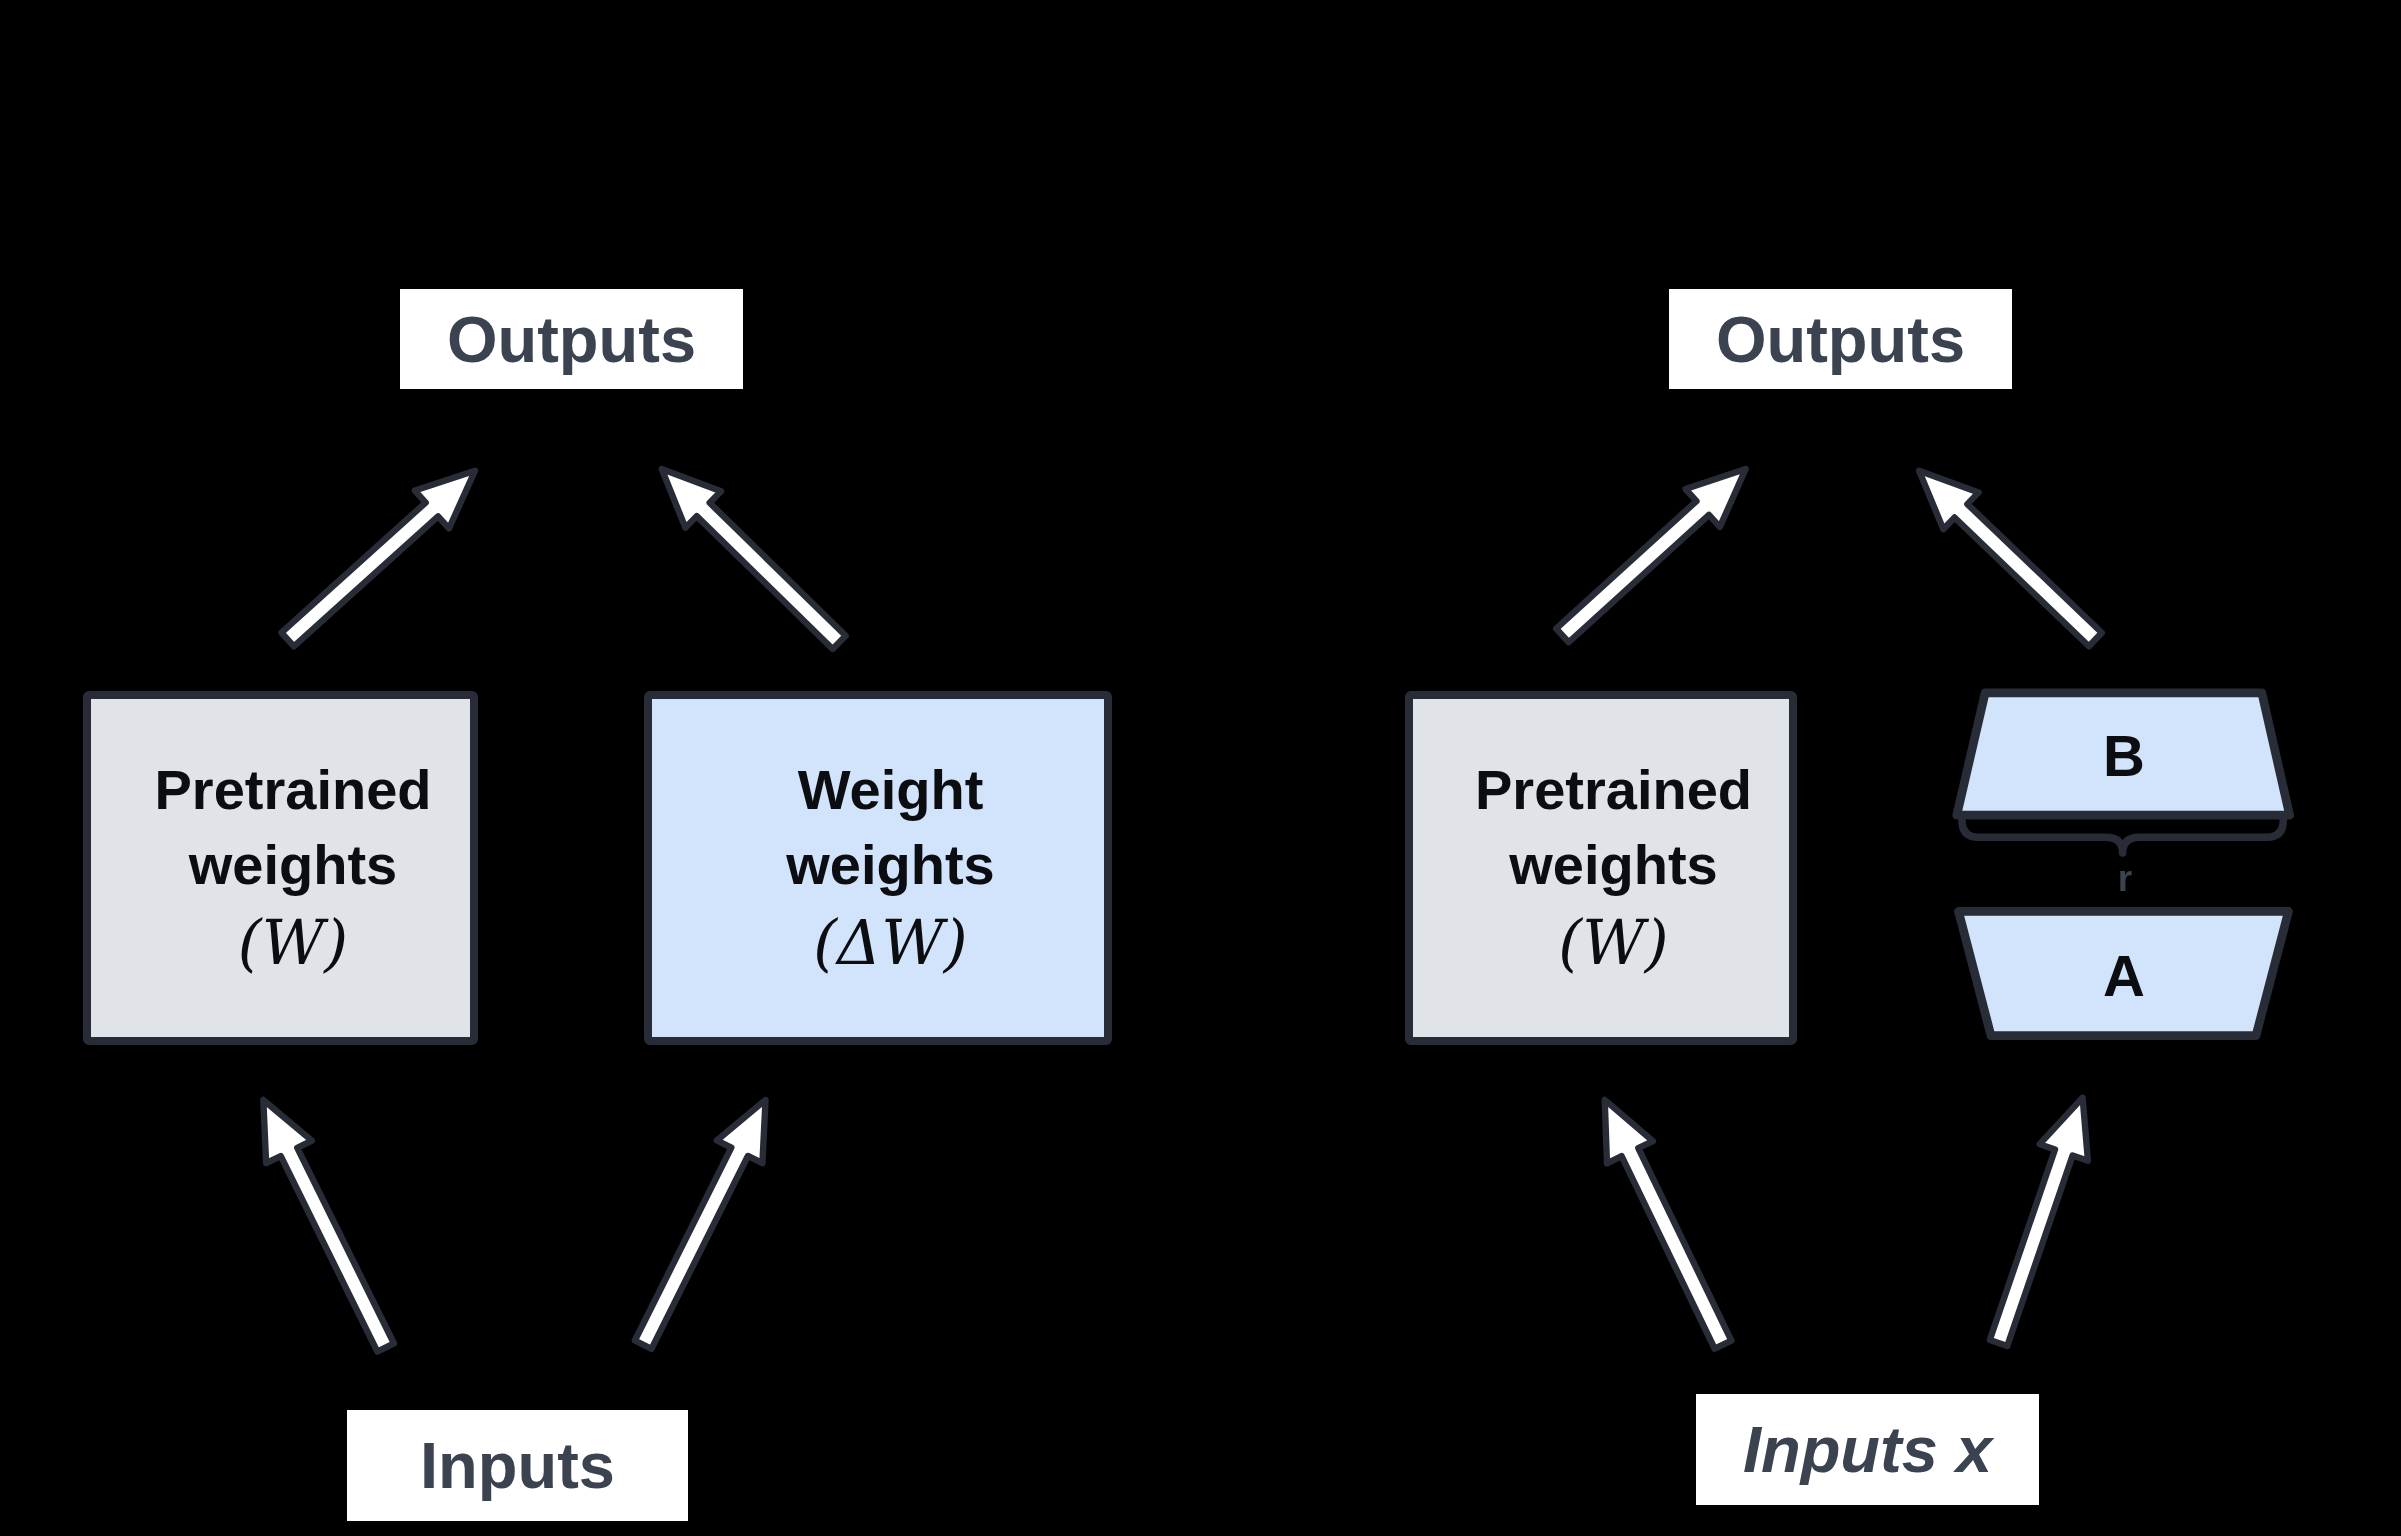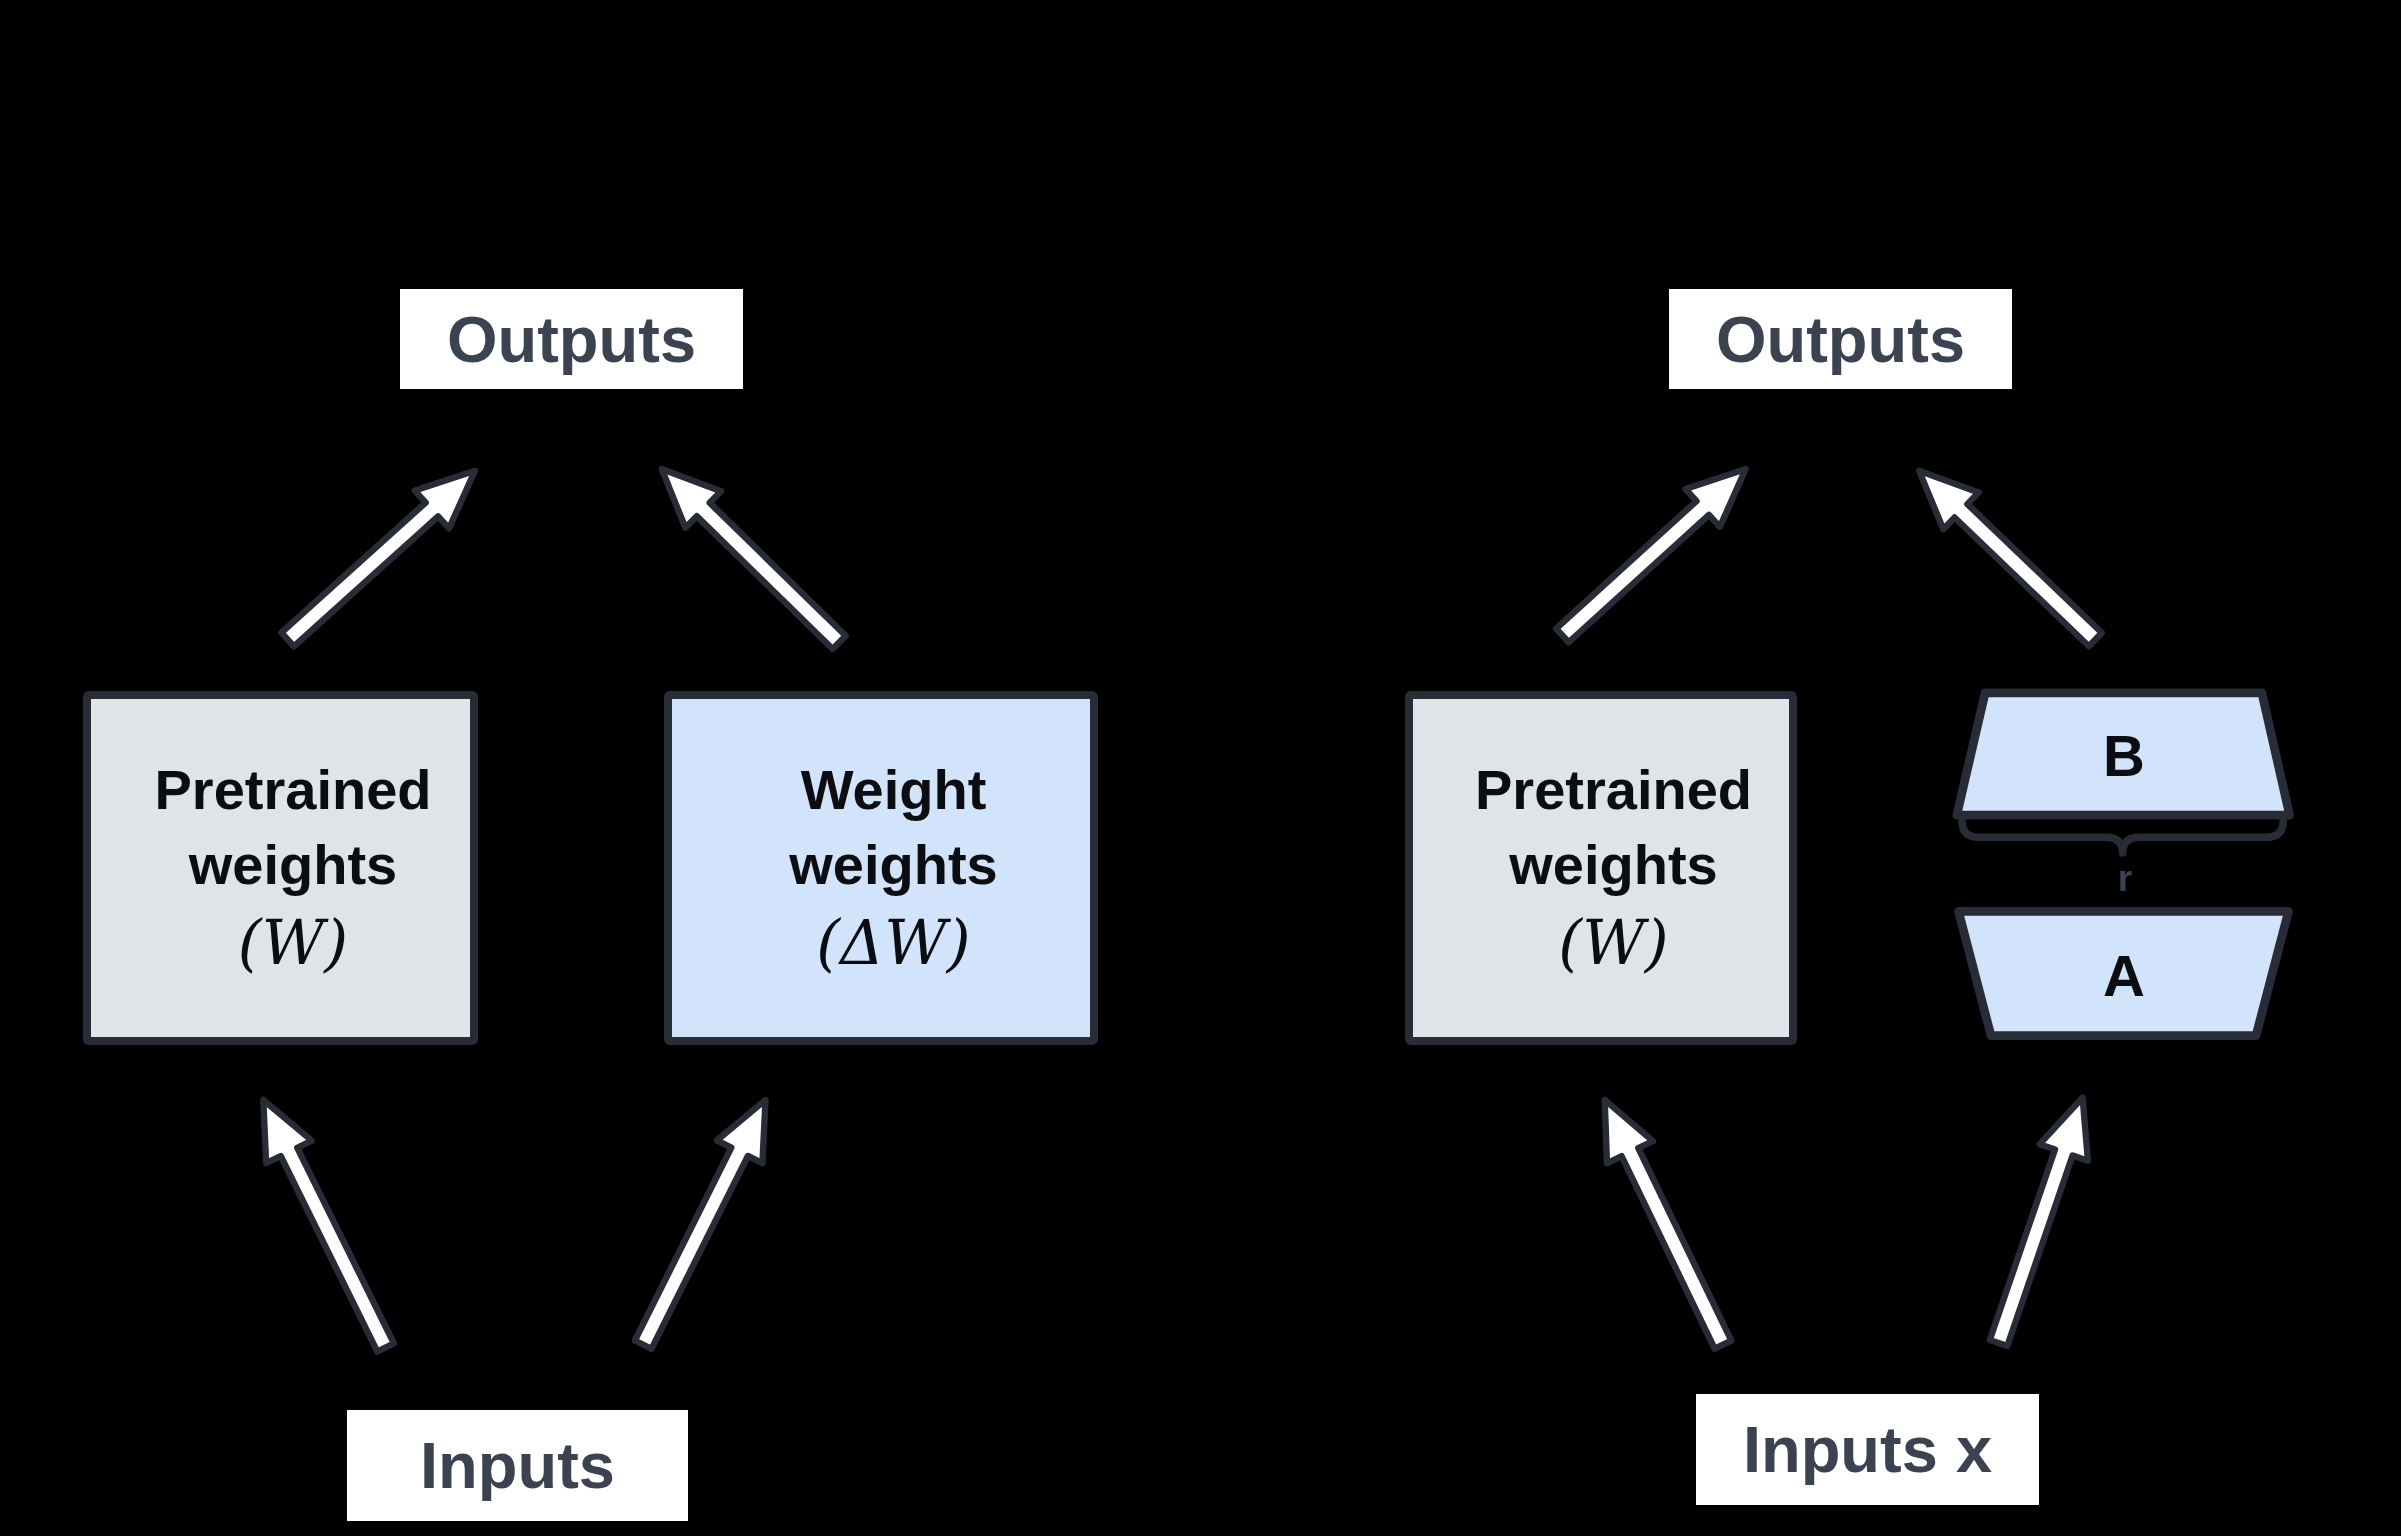--- a/index.html
+++ b/index.html
@@ -86,23 +86,23 @@
     left:2067px;top:850px;width:116px;height:58px;
     display:flex;align-items:center;justify-content:center;
     color:var(--slate);
     font-weight:700;
     font-size:37px;
   }
   
   #outputs-left{left:400px;top:289px;width:343px;height:100px;}
   #outputs-right{left:1669px;top:289px;width:343px;height:100px;}
   #inputs-left{left:347px;top:1394px;width:341px;height:111px;margin-top:16px;}
-  #inputs-right{left:1696px;top:1394px;width:343px;height:111px;}
+  #inputs-right{left:1696px;top:1394px;width:343px;height:111px;font-style:italic;}
   #pretrained-left{left:83px;top:691px;width:395px;height:354px;}
-  #weight-update{left:664px;top:691px;width:434px;height:354px;}
+  #weight-update{left:644px;top:691px;width:468px;height:354px;}
   #pretrained-right{left:1405px;top:691px;width:392px;height:354px;}
   #matrix-b-label{left:2008px;top:715px;}
   #matrix-a-label{left:2008px;top:935px;}
 </style>
 </head>
 <body>
 
 <div class="canvas">
 
   <svg class="shape-layer" id="shape-layer" viewBox="0 0 4140 2649">

